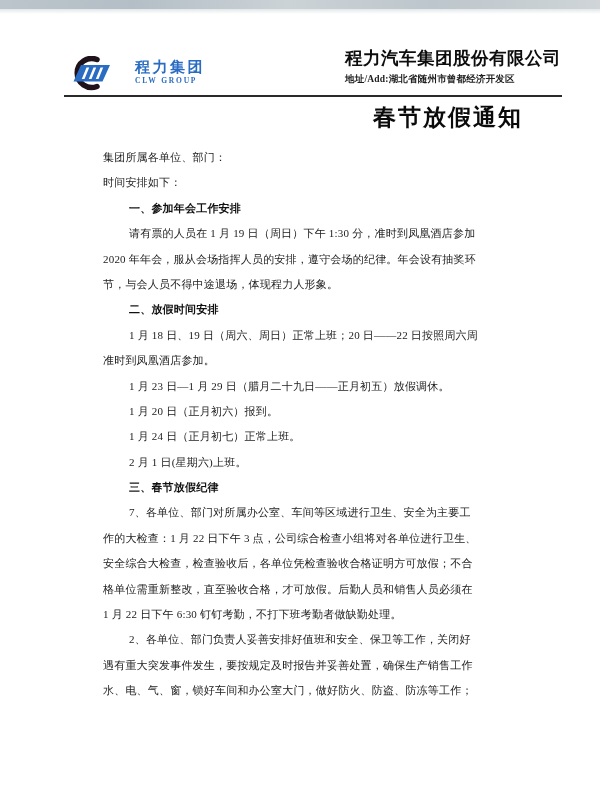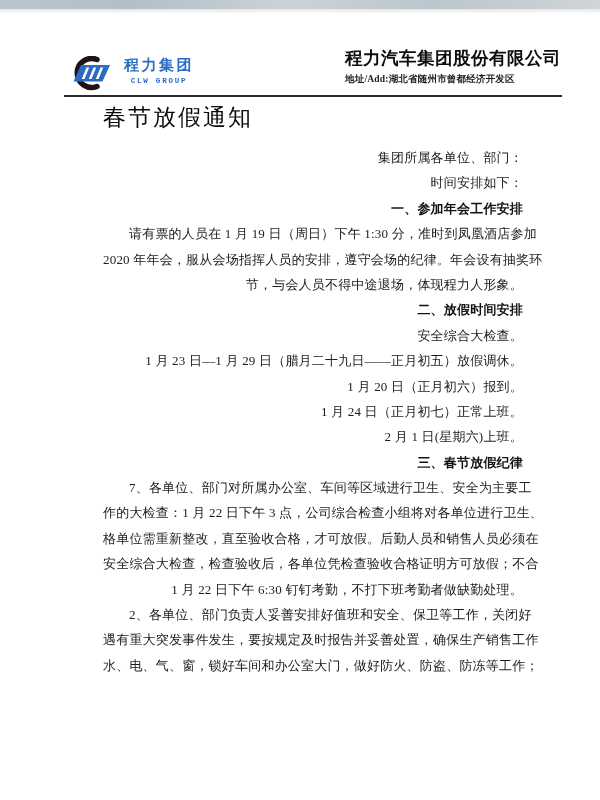--- a/index.html
+++ b/index.html
@@ -16,21 +16,21 @@
   }
   .scan-band-fade {
     position:absolute; left:0; top:9px; width:600px; height:5px;
     background:linear-gradient(180deg,#e3e7e9,#ffffff);
   }
   .logo {
     position:absolute; left:65px; top:56px;
     display:flex; align-items:flex-start;
   }
   .logo-mark { width:52px; height:35px; display:block; }
-  .logo-text { margin-left:7px; margin-top:3px; font-family:Liberation Mono, monospace;text-align:center; }
+  .logo-text { margin-left:18px; margin-top:3px; font-family:Liberation Serif, serif; }
   .logo-text-cn {
     font-size:15px; font-weight:bold; letter-spacing:2.5px;
     line-height:16px;
   }
   .logo-text-en {
     font-size:7.5px; font-weight:bold; letter-spacing:1.8px;
     line-height:10px; margin-top:1px;
   }
   .company {
     position:absolute; left:345px; top:48px; width:215px;
@@ -43,33 +43,32 @@
   .company-address {
     font-size:9.5px; font-weight:bold; color:#1b1b1b;
     margin-top:4px; letter-spacing:0.2px; white-space:nowrap;
   }
   .header-rule {
     position:absolute; left:64px; top:95px; width:498px; height:2px;
     background:#2b2b2b;
   }
   .doc-title {
     position:absolute; left:103px; top:103px; width:420px;
-    text-align:left;
-    font-size:23px; font-weight:normal; color:#0a0a0a;
+    text-align:right;
+    font-size:23px; font-weight:bold; color:#0a0a0a;
     letter-spacing:2px; line-height:30px;
   }
   .body-block {
     position:absolute; left:103px; top:145px; width:420px;
   }
   .line {
     height:25.4px; line-height:25.4px;
-    font-size:13px; color:#1c1c1c;
+    font-size:11px; color:#1c1c1c;
     white-space:nowrap;
     letter-spacing:0.2px;
-    text-align:right;
   }
   .line.indent { padding-left:26px; }
   .line.head {
     font-family:"Liberation Sans","DejaVu Sans",sans-serif;
     font-weight:bold; color:#111;
   }
 </style>
 </head>
 <body>
 
@@ -100,27 +99,28 @@
 <div class="doc-title">春节放假通知</div>
 
 <div class="body-block">
     <div class="line">集团所属各单位、部门：</div>
     <div class="line">时间安排如下：</div>
     <div class="line indent head">一、参加年会工作安排</div>
     <div class="line indent">请有票的人员在 1 月 19 日（周日）下午 1:30 分，准时到凤凰酒店参加</div>
     <div class="line">2020 年年会，服从会场指挥人员的安排，遵守会场的纪律。年会设有抽奖环</div>
     <div class="line">节，与会人员不得中途退场，体现程力人形象。</div>
     <div class="line indent head">二、放假时间安排</div>
-    <div class="line">安全综合大检查。</div>
+    <div class="line indent">1 月 18 日、19 日（周六、周日）正常上班；20 日——22 日按照周六周</div>
+    <div class="line">准时到凤凰酒店参加。</div>
     <div class="line indent">1 月 23 日—1 月 29 日（腊月二十九日——正月初五）放假调休。</div>
     <div class="line indent">1 月 20 日（正月初六）报到。</div>
     <div class="line indent">1 月 24 日（正月初七）正常上班。</div>
     <div class="line indent">2 月 1 日(星期六)上班。</div>
     <div class="line indent head">三、春节放假纪律</div>
     <div class="line indent">7、各单位、部门对所属办公室、车间等区域进行卫生、安全为主要工</div>
     <div class="line">作的大检查：1 月 22 日下午 3 点，公司综合检查小组将对各单位进行卫生、</div>
+    <div class="line">安全综合大检查，检查验收后，各单位凭检查验收合格证明方可放假；不合</div>
     <div class="line">格单位需重新整改，直至验收合格，才可放假。后勤人员和销售人员必须在</div>
-    <div class="line">安全综合大检查，检查验收后，各单位凭检查验收合格证明方可放假；不合</div>
     <div class="line">1 月 22 日下午 6:30 钉钉考勤，不打下班考勤者做缺勤处理。</div>
     <div class="line indent">2、各单位、部门负责人妥善安排好值班和安全、保卫等工作，关闭好</div>
     <div class="line">遇有重大突发事件发生，要按规定及时报告并妥善处置，确保生产销售工作</div>
     <div class="line">水、电、气、窗，锁好车间和办公室大门，做好防火、防盗、防冻等工作；</div>
   </div>
 
 </body></html>

